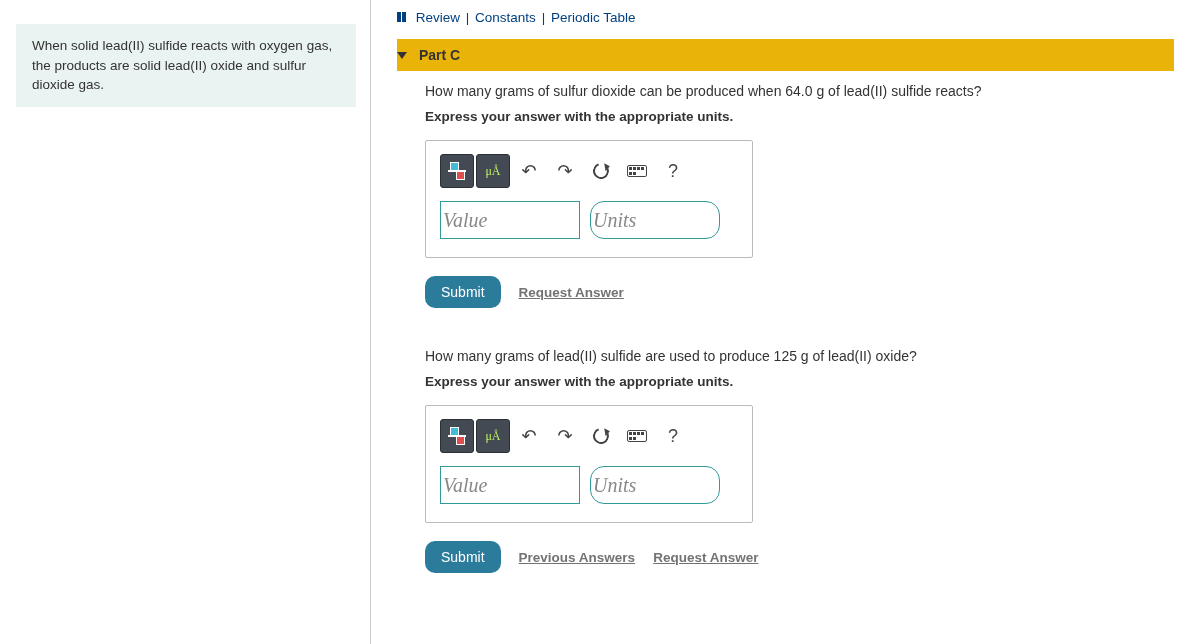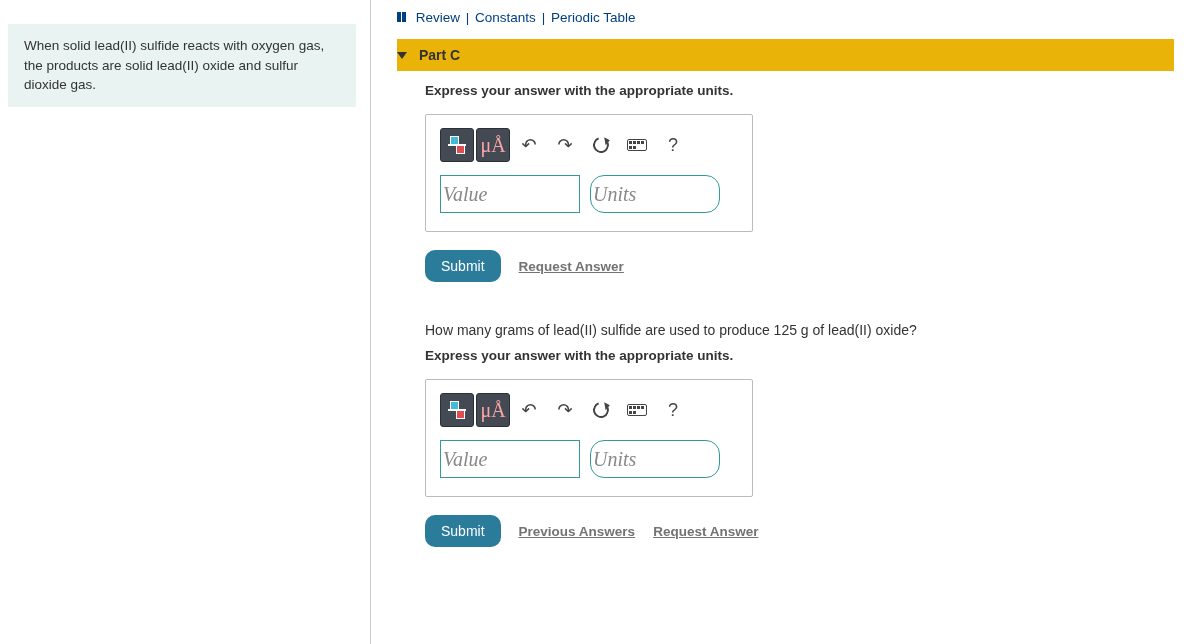--- a/index.html
+++ b/index.html
@@ -8,21 +8,21 @@
   font-size: 14px;
   color: #333;
   background: #fff;
   width: 1200px;
   height: 644px;
   overflow: hidden;
   display: flex;
 }
 .left-col {
   width: 370px;
-  padding: 24px 14px 0 8px;
+  padding: 24px 14px 0 16px;
 }
 .problem-statement {
   background: #e9f3f1;
   padding: 12px 16px;
   line-height: 1.45;
   font-size: 13.5px;
 }
 .right-col {
   flex: 1;
   border-left: 1px solid #ccc;
@@ -102,21 +102,21 @@
   content:""; position:absolute; top:1px; left:2px; width:7px; height:7px;
   border:1px solid #fff; background:#44bcd8;
 }
 .frac-icon::after {
   content:""; position:absolute; bottom:1px; left:8px; width:7px; height:7px;
   border:1px solid #fff; background:#e04f4f;
 }
 .frac-bar {
   position:absolute; top:9px; left:0; width:18px; height:1.5px; background:#fff;
 }
-.mu-a-text { font-family: "Times New Roman", serif; font-size: 20px; color:#fca5a5; }
+.mu-a-text { font-family: "Times New Roman", serif; font-size: 12px; color:#bef264; }
 .icon-glyph { font-size: 18px; color:#444; }
 .reset-circle {
   width:16px; height:16px; border:2px solid #444; border-radius:50%;
   border-top-color: transparent; transform: rotate(25deg);
   position: relative;
 }
 .reset-circle::after {
   content:""; position:absolute; top:-3px; right:-2px;
   border-left:4px solid transparent; border-right:4px solid transparent;
   border-bottom:5px solid #444; transform: rotate(55deg);
@@ -171,20 +171,21 @@
     <span class="sep">|</span>
     <a href="#">Periodic Table</a>
   </div>
 
   <div class="part-block">
     <div class="part-header">
       <div class="caret"></div>
       <div class="part-title">Part C</div>
     </div>
     <div class="part-content">
+      <div class="question-text">How many grams of sulfur dioxide can be produced when 64.0 g of lead(II) sulfide reacts?</div>
       <div class="instruction">Express your answer with the appropriate units.</div>
       <div class="answer-box">
         <div class="toolbar">
           <div class="tool-btn dark">
             <div class="frac-icon">
                 <div class="frac-bar"></div>
               </div>
           </div>
           <div class="tool-btn dark">
             <span class="mu-a-text">μÅ</span>

